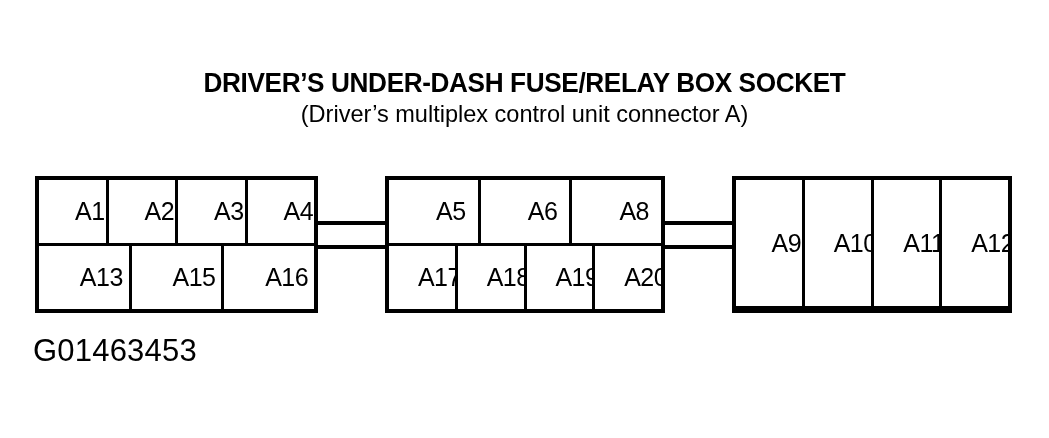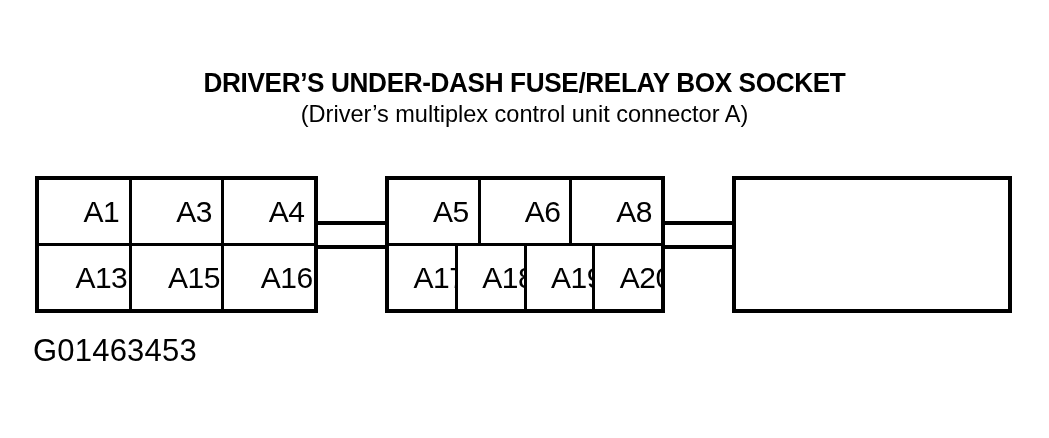--- a/index.html
+++ b/index.html
@@ -70,21 +70,21 @@
   .conn-row.row-top {
     border-bottom: 3px solid #000000;
   }
   .conn-cell {
     box-sizing: border-box;
     flex: 1 1 0;
     border-right: 3px solid #000000;
     display: flex;
     align-items: center;
     justify-content: center;
-    font-size: 30px;
+    font-size: 25px;
     line-height: 1;
     letter-spacing: -0.5px;
     white-space: nowrap;
     overflow: hidden;
     padding-left: 35px;
   }
   .conn-cell:last-child {
     border-right: 0;
   }
 
@@ -128,20 +128,21 @@
     <div class="main-title">DRIVER’S UNDER-DASH FUSE/RELAY BOX SOCKET</div>
     <div class="sub-title">(Driver’s multiplex control unit connector A)</div>
   </div>
 
   <div class="cable" id="cable-left"></div>
   <div class="cable" id="cable-right"></div>
 
   <div class="connector-block" id="block-1">
     <div class="conn-row row-top">
       <div class="conn-cell">A1</div>
+      <div class="conn-cell">A2</div>
       <div class="conn-cell">A3</div>
       <div class="conn-cell">A4</div>
     </div>
     <div class="conn-row row-bottom">
       <div class="conn-cell">A13</div>
       <div class="conn-cell">A15</div>
       <div class="conn-cell">A16</div>
     </div>
   </div>
 
@@ -153,17 +154,23 @@
     </div>
     <div class="conn-row row-bottom">
       <div class="conn-cell">A17</div>
       <div class="conn-cell">A18</div>
       <div class="conn-cell">A19</div>
       <div class="conn-cell">A20</div>
     </div>
   </div>
 
   <div class="connector-block" id="block-3">
+    <div class="conn-row row-top">
+      <div class="conn-cell">A9</div>
+      <div class="conn-cell">A10</div>
+      <div class="conn-cell">A11</div>
+      <div class="conn-cell">A12</div>
+    </div>
   </div>
 
   <div class="figure-caption">G01463453</div>
 
 </div>
 
 </body></html>

